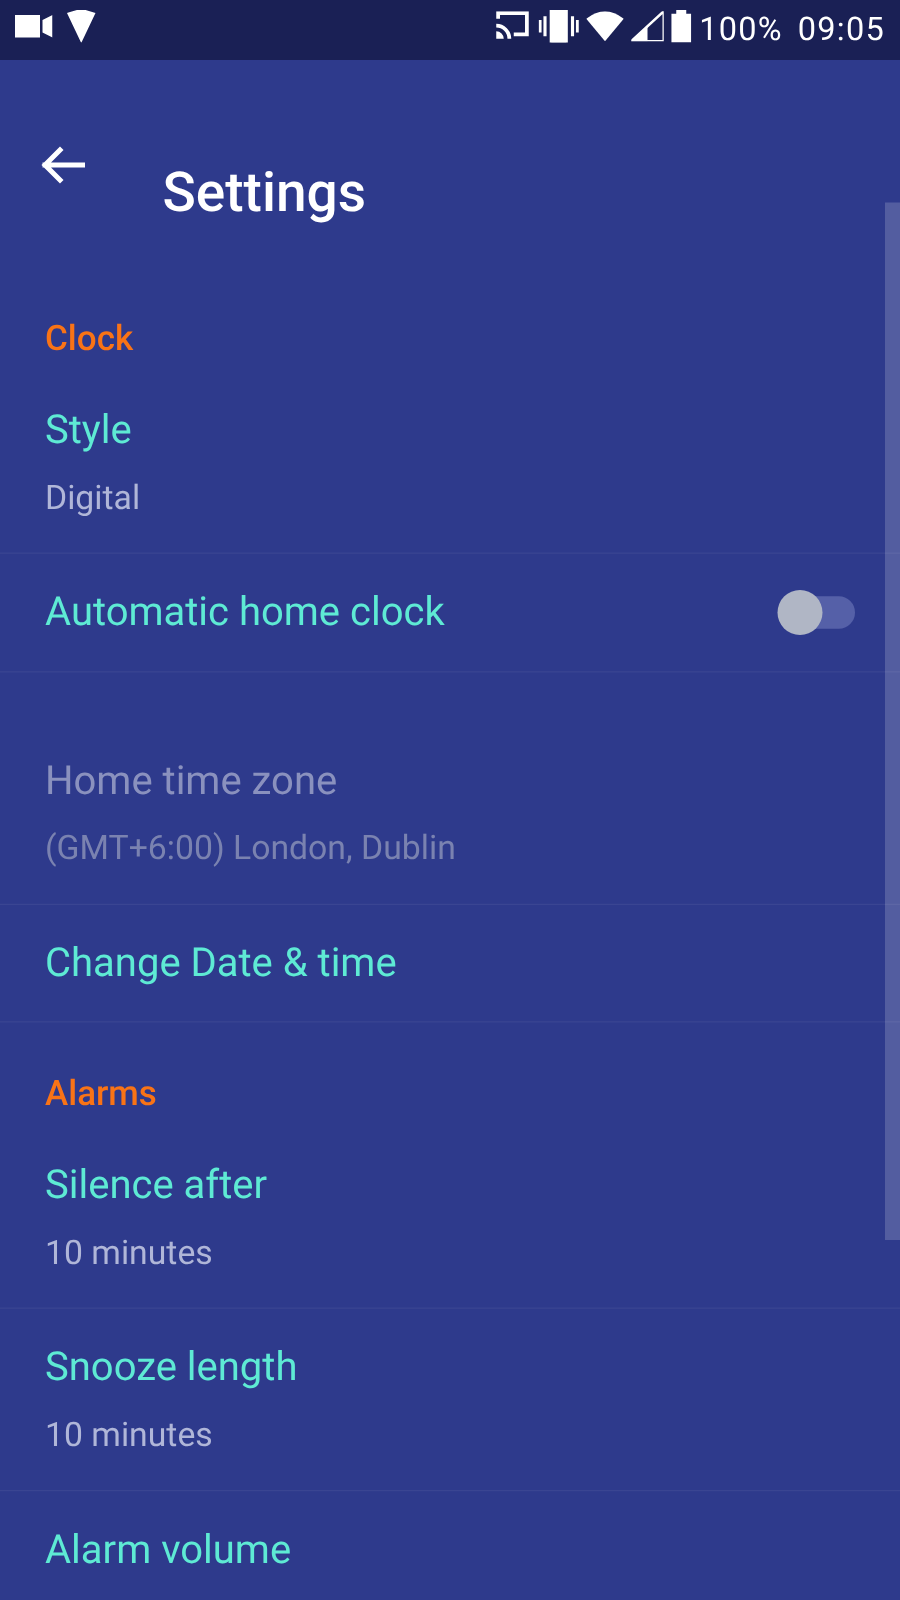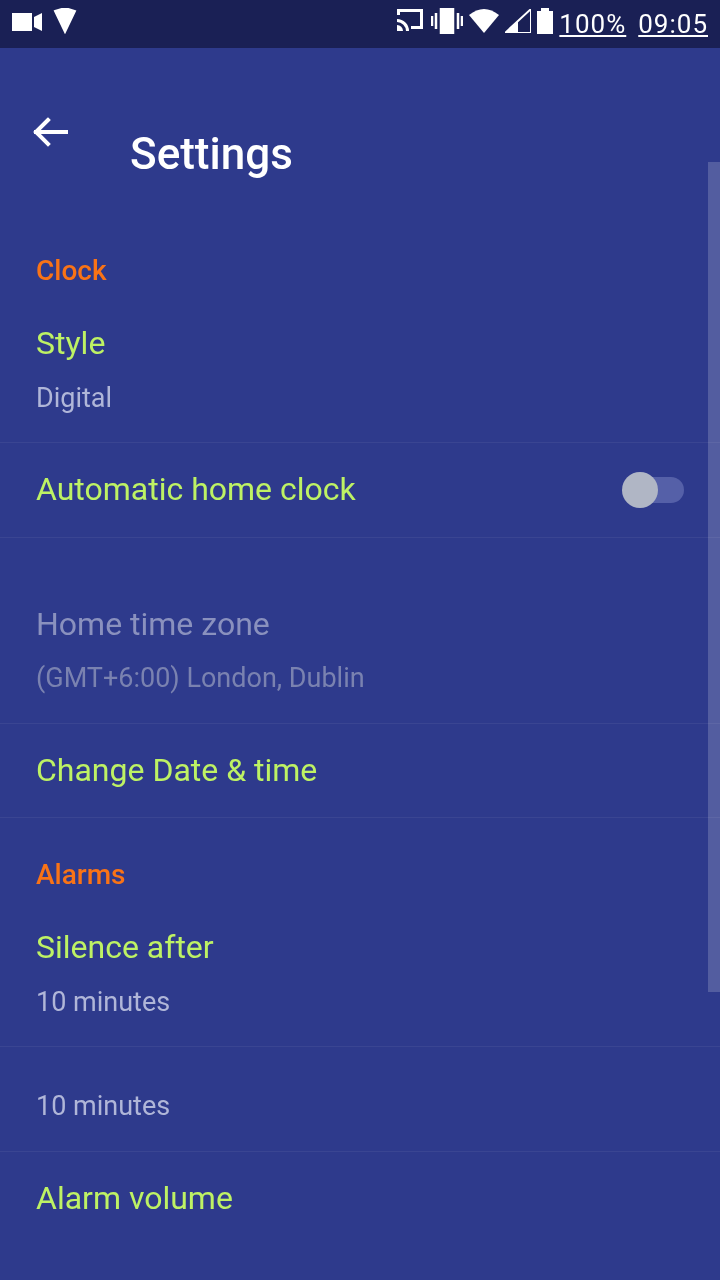--- a/index.html
+++ b/index.html
@@ -15,21 +15,21 @@
     .status-bar {
       height: 48px;
       background: #1a2055;
       display: flex;
       justify-content: space-between;
       align-items: center;
       padding: 0 12px;
       font-size: 26px;
     }
     .status-left, .status-right { display: flex; align-items: center; gap: 10px; }
-    .status-right { gap: 6px; text-decoration: underline; }
+    .status-right { gap: 6px; }
     .status-text { font-size: 26px; letter-spacing: 1px; }
     .status-icon { fill: #ffffff; }
     .app-bar {
       display: flex;
       align-items: center;
       padding: 40px 30px 50px 30px;
     }
     .back-arrow { margin-right: 60px; }
     .app-title { font-size: 44px; font-weight: 500; margin-top: 40px; }
     .section-header {
@@ -41,21 +41,21 @@
     .setting-item {
       padding: 26px 36px;
       border-bottom: 1px solid rgba(255,255,255,0.06);
       display: flex;
       align-items: center;
       justify-content: space-between;
     }
     .setting-text { flex: 1; padding-right: 20px; }
     .setting-title {
       font-size: 32px;
-      color: #bef264;
+      color: #5eead4;
       line-height: 1.3;
     }
     .setting-subtitle {
       font-size: 27px;
       color: #b0b6d8;
       line-height: 1.35;
       margin-top: 15px;
     }
     .disabled .setting-title { color: #8a91be; margin-top: 40px; }
     .disabled .setting-subtitle { color: #7a82b0; }
@@ -181,20 +181,21 @@
 
   <div class="setting-item">
     <div class="setting-text">
       <div class="setting-title">Silence after</div>
       <div class="setting-subtitle">10 minutes</div>
     </div>
   </div>
 
   <div class="setting-item">
     <div class="setting-text">
+      <div class="setting-title">Snooze length</div>
       <div class="setting-subtitle">10 minutes</div>
     </div>
   </div>
 
   <div class="setting-item" style="border-bottom:none;">
     <div class="setting-text">
       <div class="setting-title">Alarm volume</div>
     </div>
   </div>
 </div>

